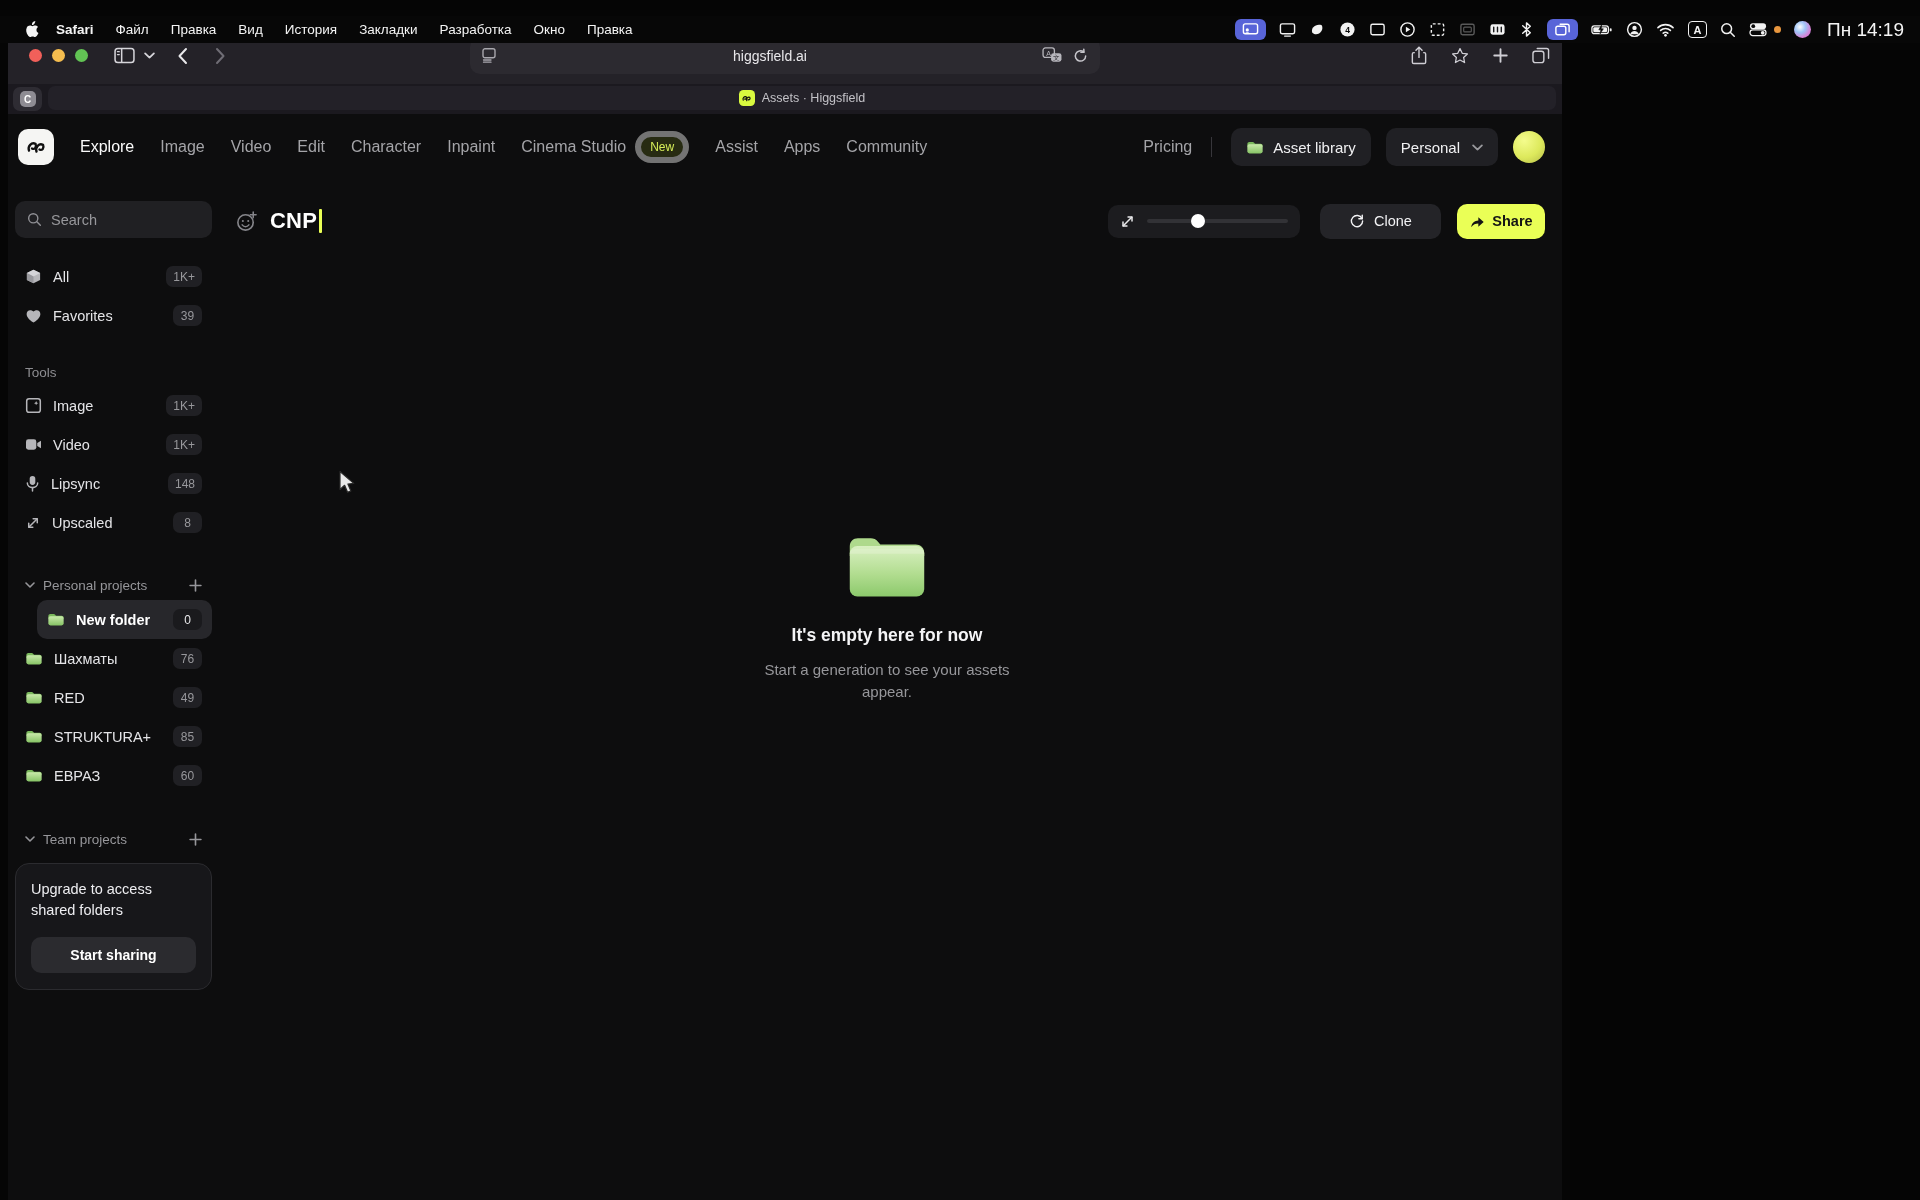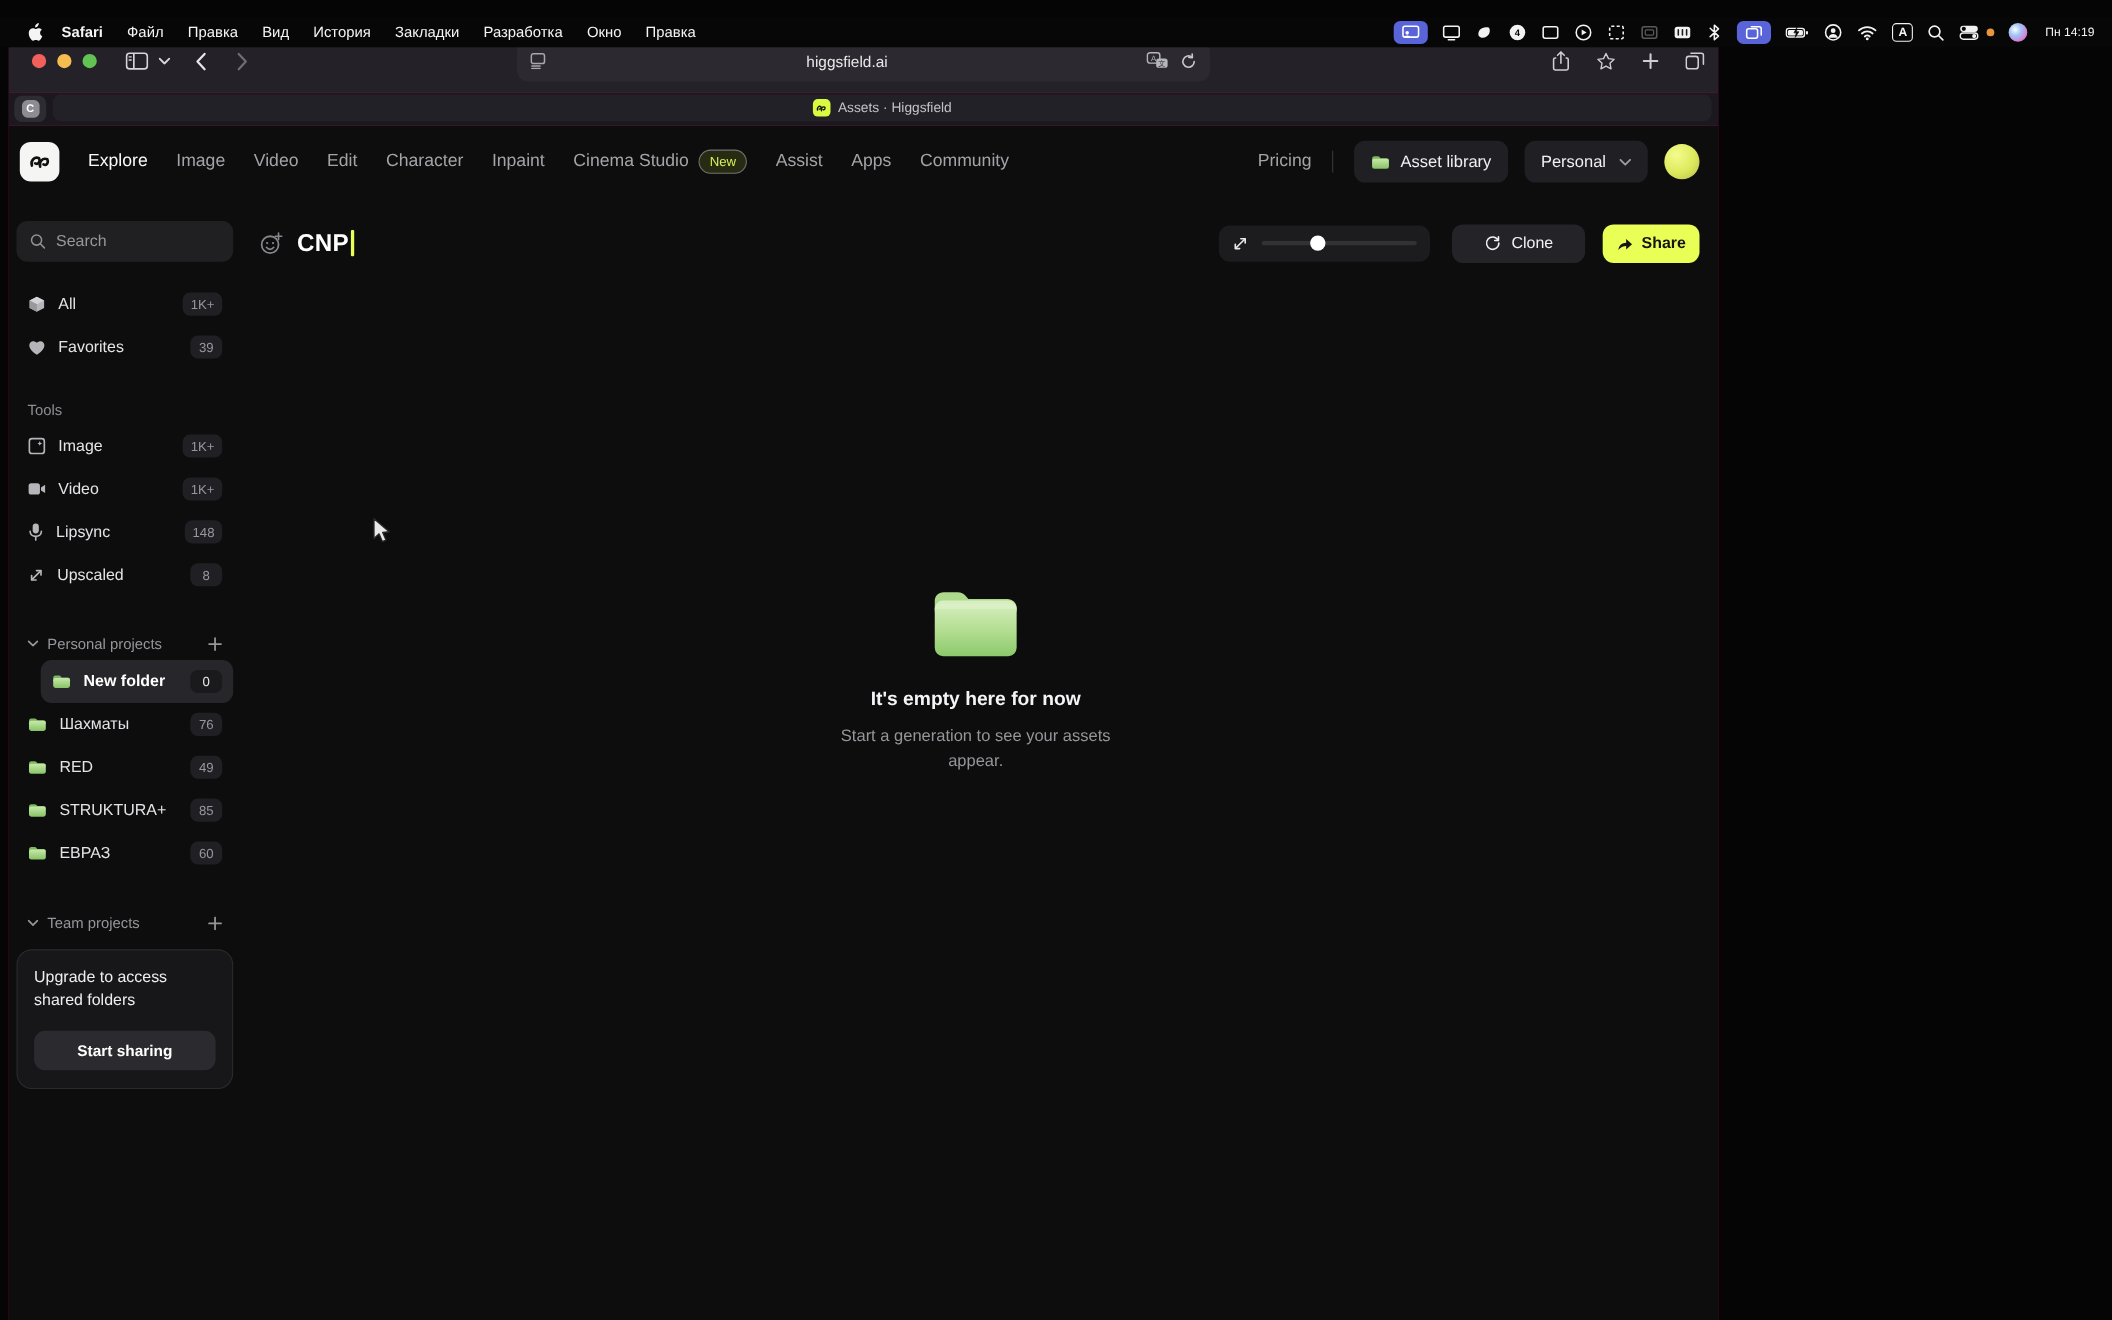--- a/index.html
+++ b/index.html
@@ -11,21 +11,21 @@
   
   .menubar { position:absolute; left:0; top:16px; width:1920px; height:27px;
     background:#070707; display:flex; align-items:center; padding:0 16px;
     font-size:13.5px; color:#f4f4f4; z-index:50; }
   .menubar .apple { margin:0 6px 0 8px; }
   .mi { padding:0 11px; white-space:nowrap; }
   .mi.bold { font-weight:700; }
   .mb-right { margin-left:auto; display:flex; align-items:center; gap:13px; }
   .mb-ic { display:flex; align-items:center; justify-content:center; height:21px; }
   .bluepill { background:var(--menubar-blue,#5864d8); border-radius:6px; padding:2px 7px; }
-  .clock { font-size:11px; margin-left:3px; white-space:nowrap; }
+  .clock { font-size:19px; margin-left:3px; white-space:nowrap; }
   .inputA { width:19px; height:17px; border:1.6px solid #f2f2f2; border-radius:4px;
     font-size:11px; font-weight:700; display:flex; align-items:center; justify-content:center; }
   .siri { width:17px; height:17px; border-radius:50%;
     background:radial-gradient(circle at 35% 35%, #fdfdfd 0%, #9fc5f8 35%, #d97fd4 70%, #4d5fd0 100%); }
   .orangedot { width:7px; height:7px; border-radius:50%; background:#e8963e; margin-left:-6px; }
 
   
   .window { position:absolute; left:8px; top:27px; width:1554px; height:1173px;
     border-radius:10px 10px 0 0; overflow:hidden; background:#be185d; }
   .toolbar { height:57px; background:#242228; display:flex; align-items:center; position:relative; }
@@ -50,21 +50,21 @@
   .tab-title { font-size:12.5px; color:#c3c2c7; }
 
   
   .site { height:1086px; background:#0d0d0e; display:flex; flex-direction:column; }
   .site-nav { height:66px; display:flex; align-items:center; padding:0 17px 0 10px; gap:26px; }
   .logo { width:36px; height:36px; border-radius:10px; background:#f5f5f3;
     display:flex; align-items:center; justify-content:center; flex:none; }
   .nav-item { font-size:16px; color:#a4a4a8; white-space:nowrap; }
   .nav-item.active { color:#fafafa; }
   .cinema { display:flex; align-items:center; gap:9px; }
-  .new-badge { font-size:12px; color:#d7ef59; background:#272b12; border:1px solid #737373;
+  .new-badge { font-size:12px; color:#d7ef59; background:#272b12; border:6px solid #737373;
     border-radius:999px; padding:3px 9px; }
   .nav-right { margin-left:auto; display:flex; align-items:center; gap:15px; }
   .nav-divider { width:1px; height:20px; background:#37363b; margin:0 4px; }
   .pill-btn { height:38px; background:#202024; border-radius:10px; display:flex; align-items:center;
     gap:9px; padding:0 15px; font-size:15px; color:#f0f0f2; white-space:nowrap; }
   .avatar { width:32px; height:32px; border-radius:50%;
     background:radial-gradient(circle at 35% 30%, #f4fc8d 0%, #dde95c 55%, #b4ba48 100%); }
 
   .content { flex:1; display:flex; min-height:0; }
 

